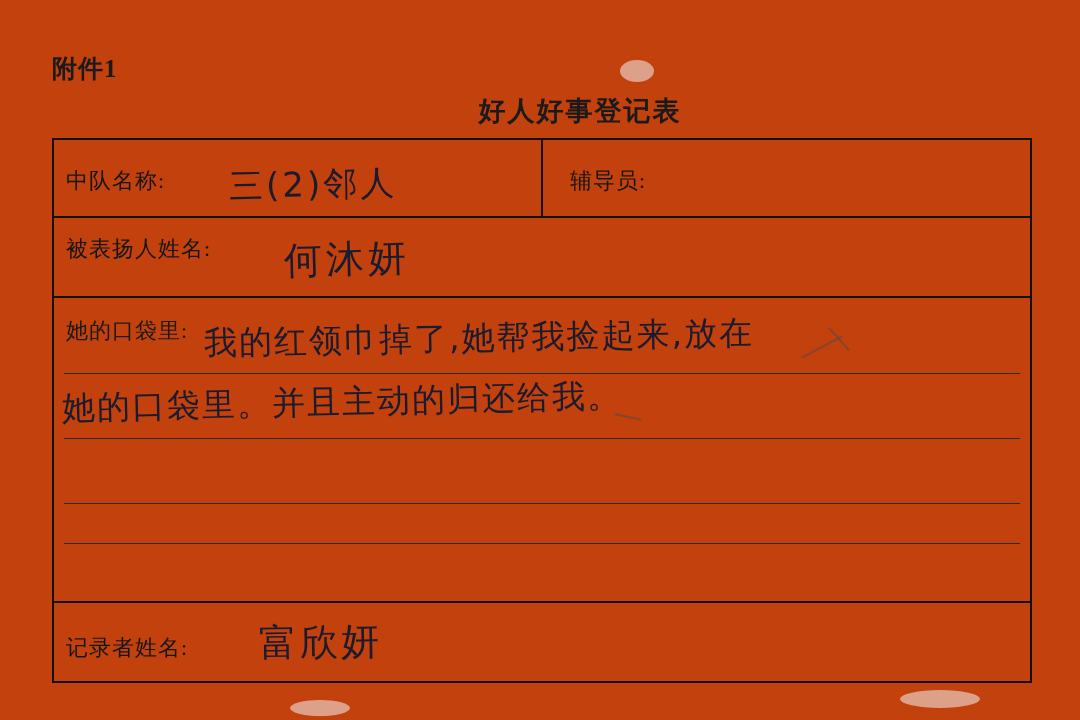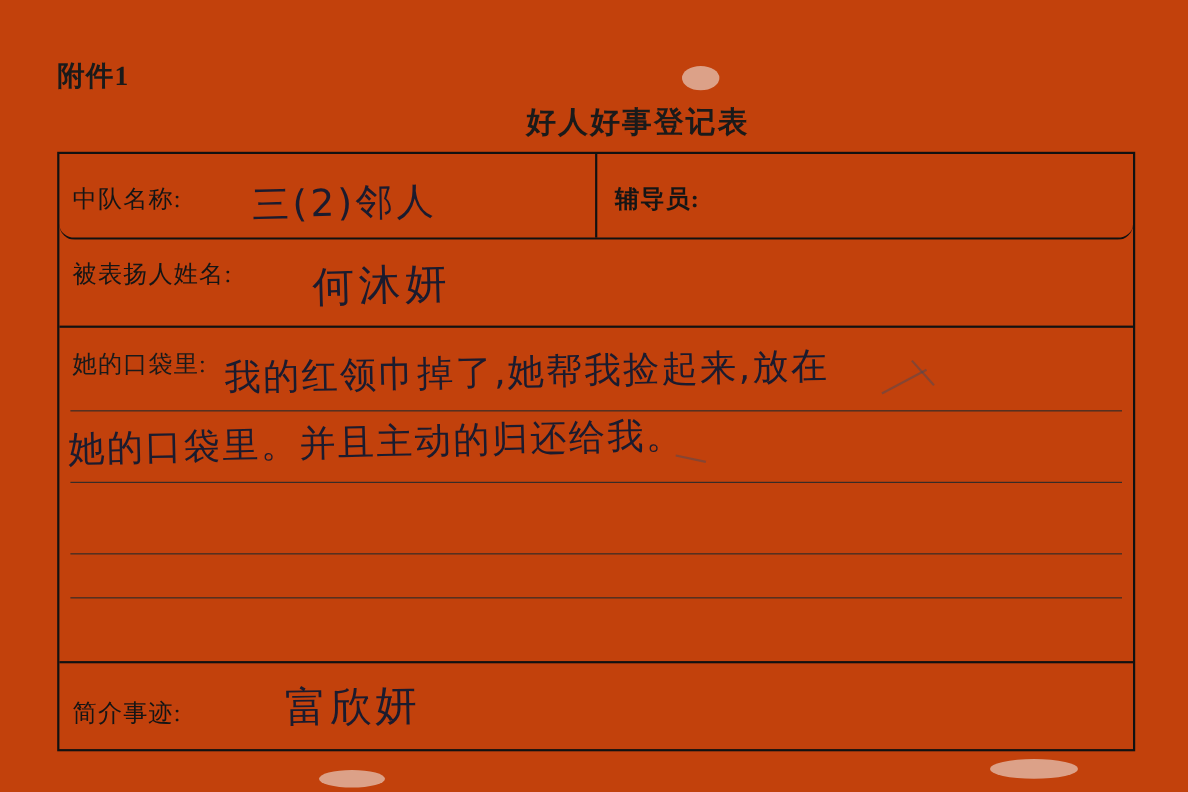--- a/index.html
+++ b/index.html
@@ -67,21 +67,21 @@
     box-sizing: border-box;
   }
 
   .row {
     position: absolute;
     left: 0;
     width: 100%;
     box-sizing: border-box;
   }
 
-  .row-team   { top: 0;   height: 78px;  border-bottom: 2px solid #111; border-radius: 14px; }
+  .row-team   { top: 0;   height: 78px;  border-bottom: 2px solid #111; }
   .row-name   { top: 78px; height: 80px; border-bottom: 2px solid #111; }
   .row-deeds  { top: 158px; height: 305px; border-bottom: 2px solid #111; }
   .row-recorder { top: 463px; height: 80px; }
 
   .cell-label {
     position: absolute;
     font-size: 22px;
     font-family: "Liberation Serif", serif;
     color: #151515;
     letter-spacing: 1px;
@@ -185,21 +185,21 @@
   <div class="attachment-label">附件1</div>
 
   <div class="doc-title">好人好事登记表</div>
 
   <div class="table">
 
     <div class="row row-team">
       <div class="cell-label" style="left:12px; top:26px;">中队名称:</div>
       <div class="hw hw-team">三(2)邻人</div>
       <div class="divider-v" style="left:487px;"></div>
-      <div class="cell-label" style="left:505px; top:26px;font-weight:bold;">辅导员:</div>
+      <div class="cell-label" style="left:516px; top:26px;">辅导员:</div>
       <div class="hw" style="left:625px; top:20px; font-size:30px;"></div>
     </div>
 
     <div class="row row-name">
       <div class="cell-label" style="left:12px; top:16px;">被表扬人姓名:</div>
       <div class="hw hw-praised">何沐妍</div>
     </div>
 
     <div class="row row-deeds">
       <div class="deeds-label">她的口袋里:</div>
@@ -219,18 +219,18 @@
       <div class="hw-deed" style="left:20px; top:212px; font-size:33px;"></div>
 
       <div class="deeds-line dl4"></div>
 
       <div class="mark" style="left:745px;top:48px;width:46px;height:2px;transform:rotate(-28deg);"></div>
       <div class="mark" style="left:770px;top:40px;width:30px;height:2px;transform:rotate(48deg);"></div>
       <div class="mark" style="left:560px;top:118px;width:28px;height:2px;transform:rotate(12deg);"></div>
     </div>
 
     <div class="row row-recorder">
-      <div class="cell-label" style="left:12px; top:30px;">简介事迹:</div>
+      <div class="cell-label" style="left:12px; top:30px;">记录者姓名:</div>
       <div class="hw hw-recorder">富欣妍</div>
     </div>
 
   </div>
 </div>
 
 </body></html>

